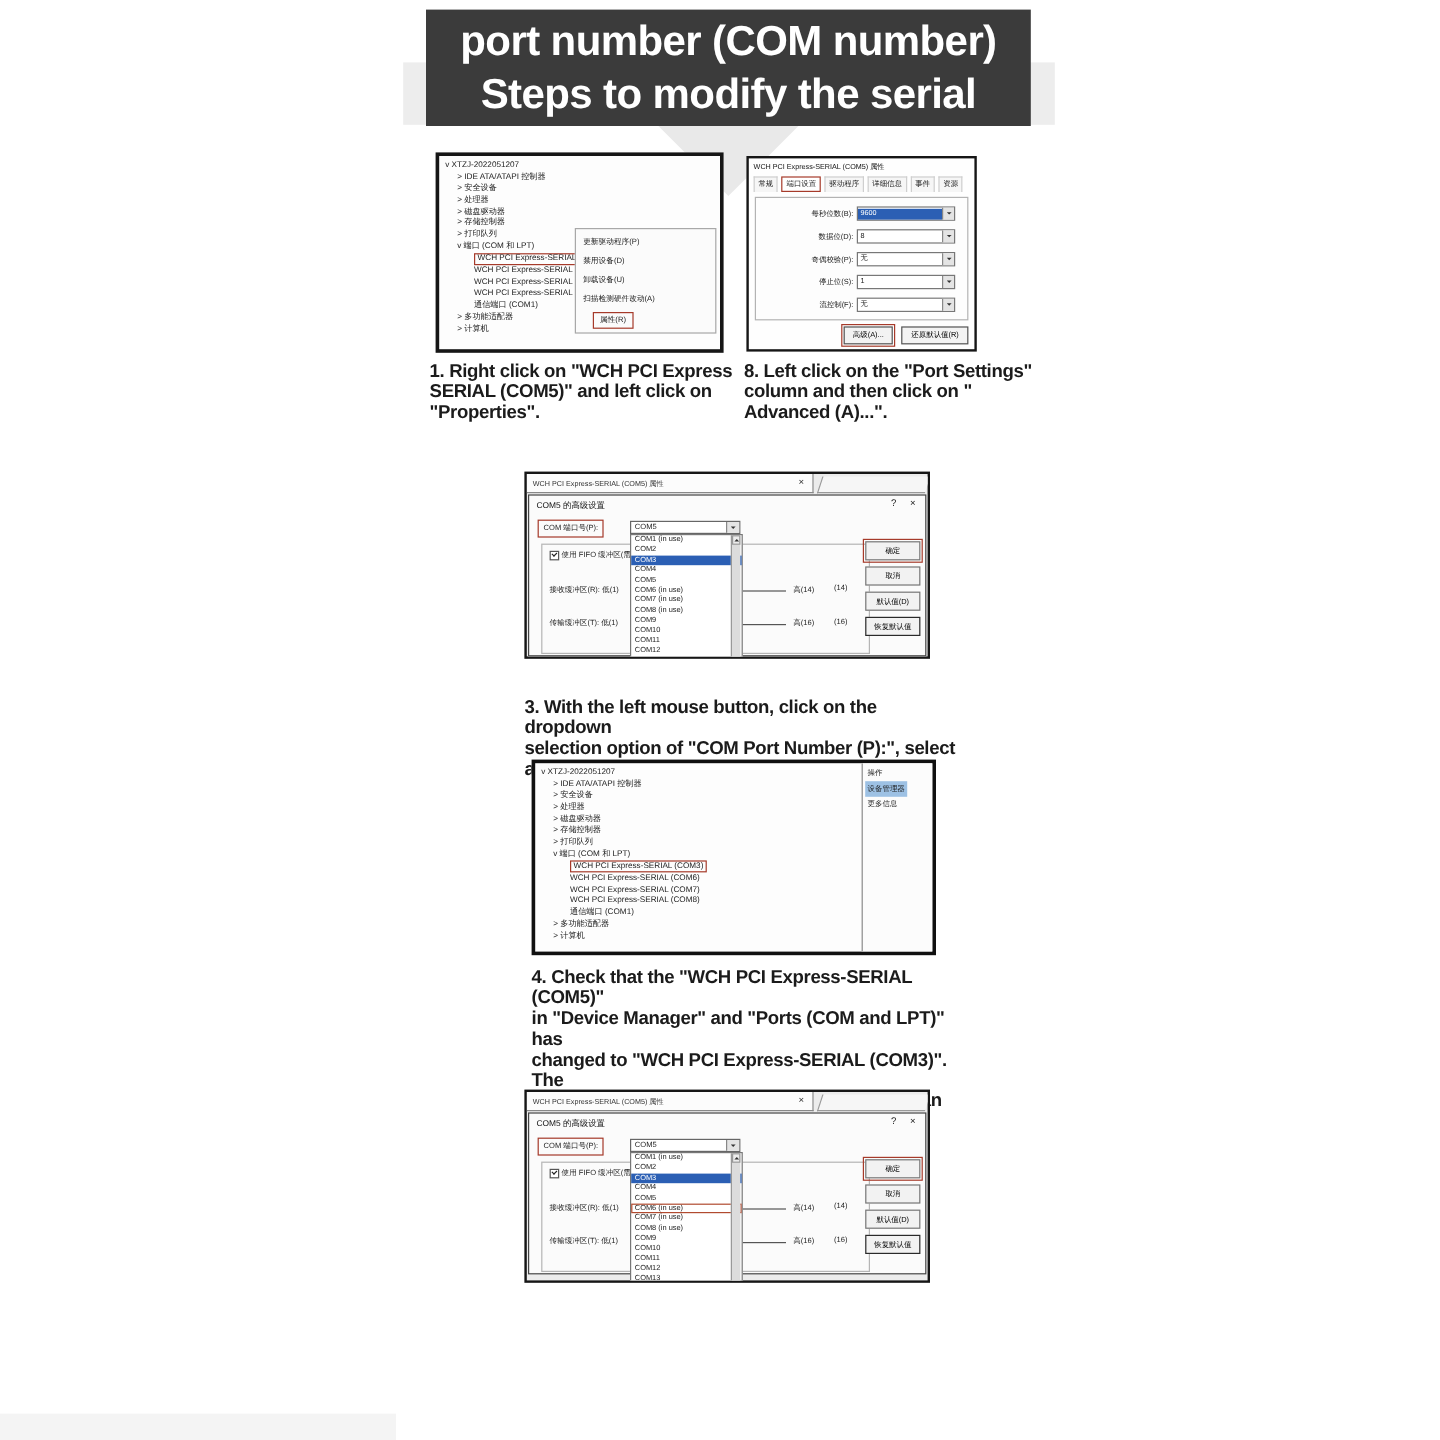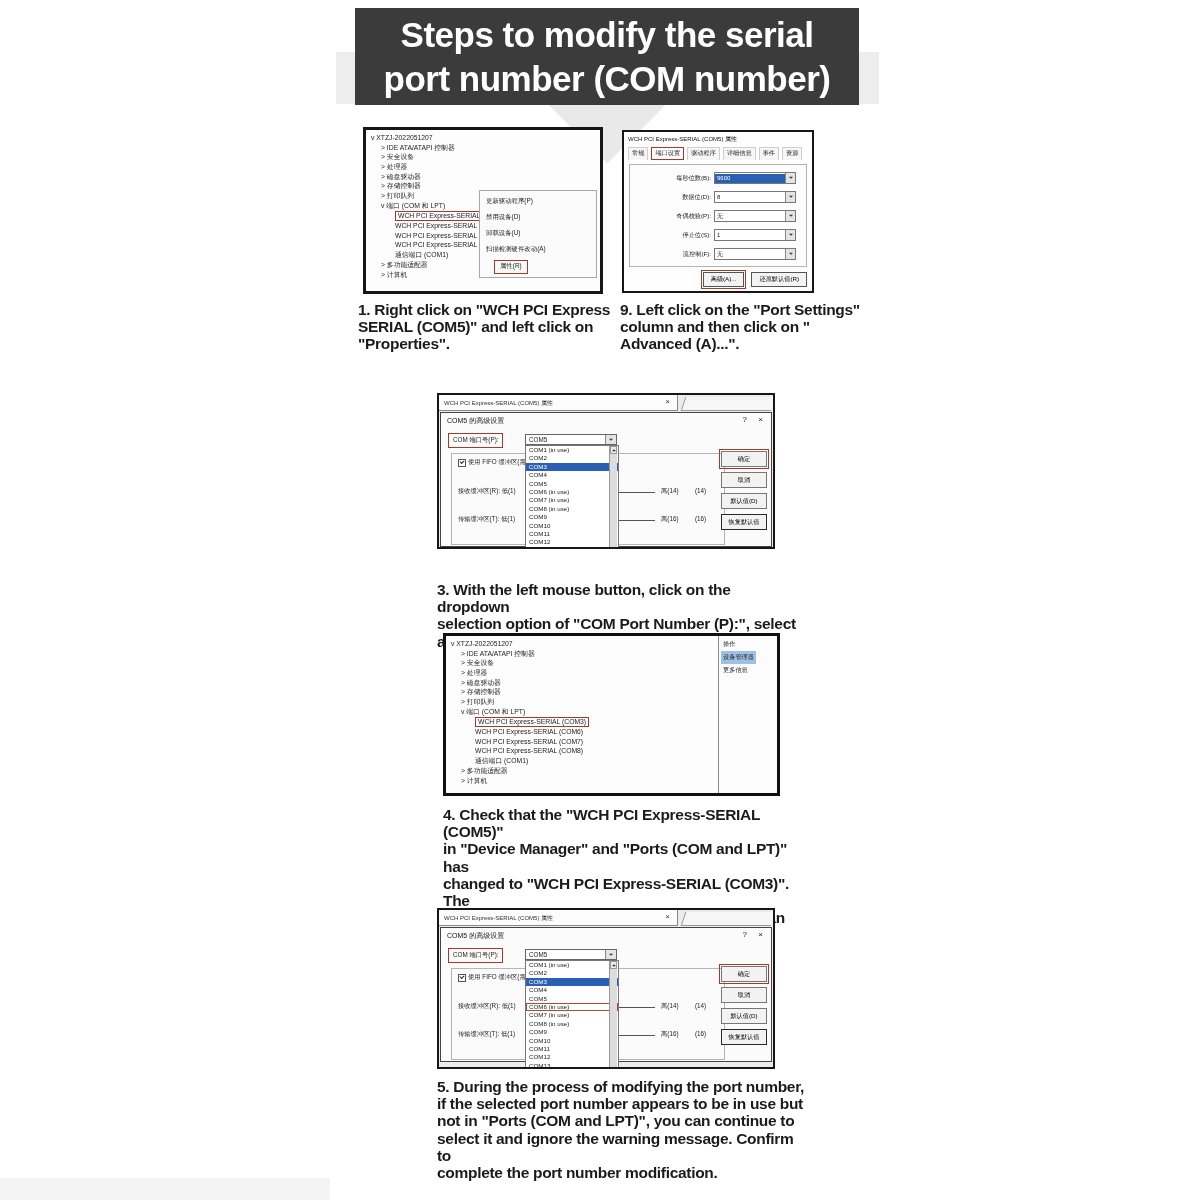--- a/index.html
+++ b/index.html
@@ -102,22 +102,22 @@
 <body>
 
 <div class="canvas">
 
   <div class="wm wm-l"></div>
   <div class="wm wm-r"></div>
   <div class="wm-chevron"></div>
   <div class="wm wm-b"></div>
 
   <div class="header">
+    <div>port number (COM number)</div>
     <div>Steps to modify the serial</div>
-    <div>port number (COM number)</div>
   </div>
 
   <div class="shot shotA">
     <div class="dm-tree">
         <div class="dm-row d0">v  XTZJ-2022051207</div>
         <div class="dm-row d1">&gt;  IDE ATA/ATAPI 控制器</div>
         <div class="dm-row d1">&gt;  安全设备</div>
         <div class="dm-row d1">&gt;  处理器</div>
         <div class="dm-row d1">&gt;  磁盘驱动器</div>
         <div class="dm-row d1">&gt;  存储控制器</div>
@@ -189,21 +189,21 @@
     </div>
     <div class="pb-btns">
       <button class="pb-btn box">高级(A)...</button>
       <button class="pb-btn">还原默认值(R)</button>
     </div>
   </div>
 
   <div class="step step1">1. Right click on "WCH PCI Express
 SERIAL (COM5)" and left click on
 "Properties".</div>
-  <div class="step step2">9. Left click on the "Port Settings"
+  <div class="step step2">8. Left click on the "Port Settings"
  column and then click on "
 Advanced (A)...".</div>
 
   <div class="shot shotC">
     <div class="adv-back">
       <span class="adv-back-t">WCH PCI Express-SERIAL (COM5) 属性</span>
       <span class="adv-back-x">×</span>
     </div>
     <div class="adv-stub"></div>
     <div class="adv-front">
@@ -338,19 +338,14 @@
           <div class="dd-item">COM11</div>
           <div class="dd-item">COM12</div>
           <div class="dd-item">COM13</div>
         </div>
       <div class="adv-sb">
         <span class="adv-sb-up"></span>
       </div>
     </div>
   </div>
 
-  <div class="step step5">5. During the process of modifying the port number,
-if the selected port number appears to be in use but
-not in "Ports (COM and LPT)", you can continue to
-select it and ignore the warning message. Confirm to
-complete the port number modification.</div>
 
 </div>
 
 </body></html>

